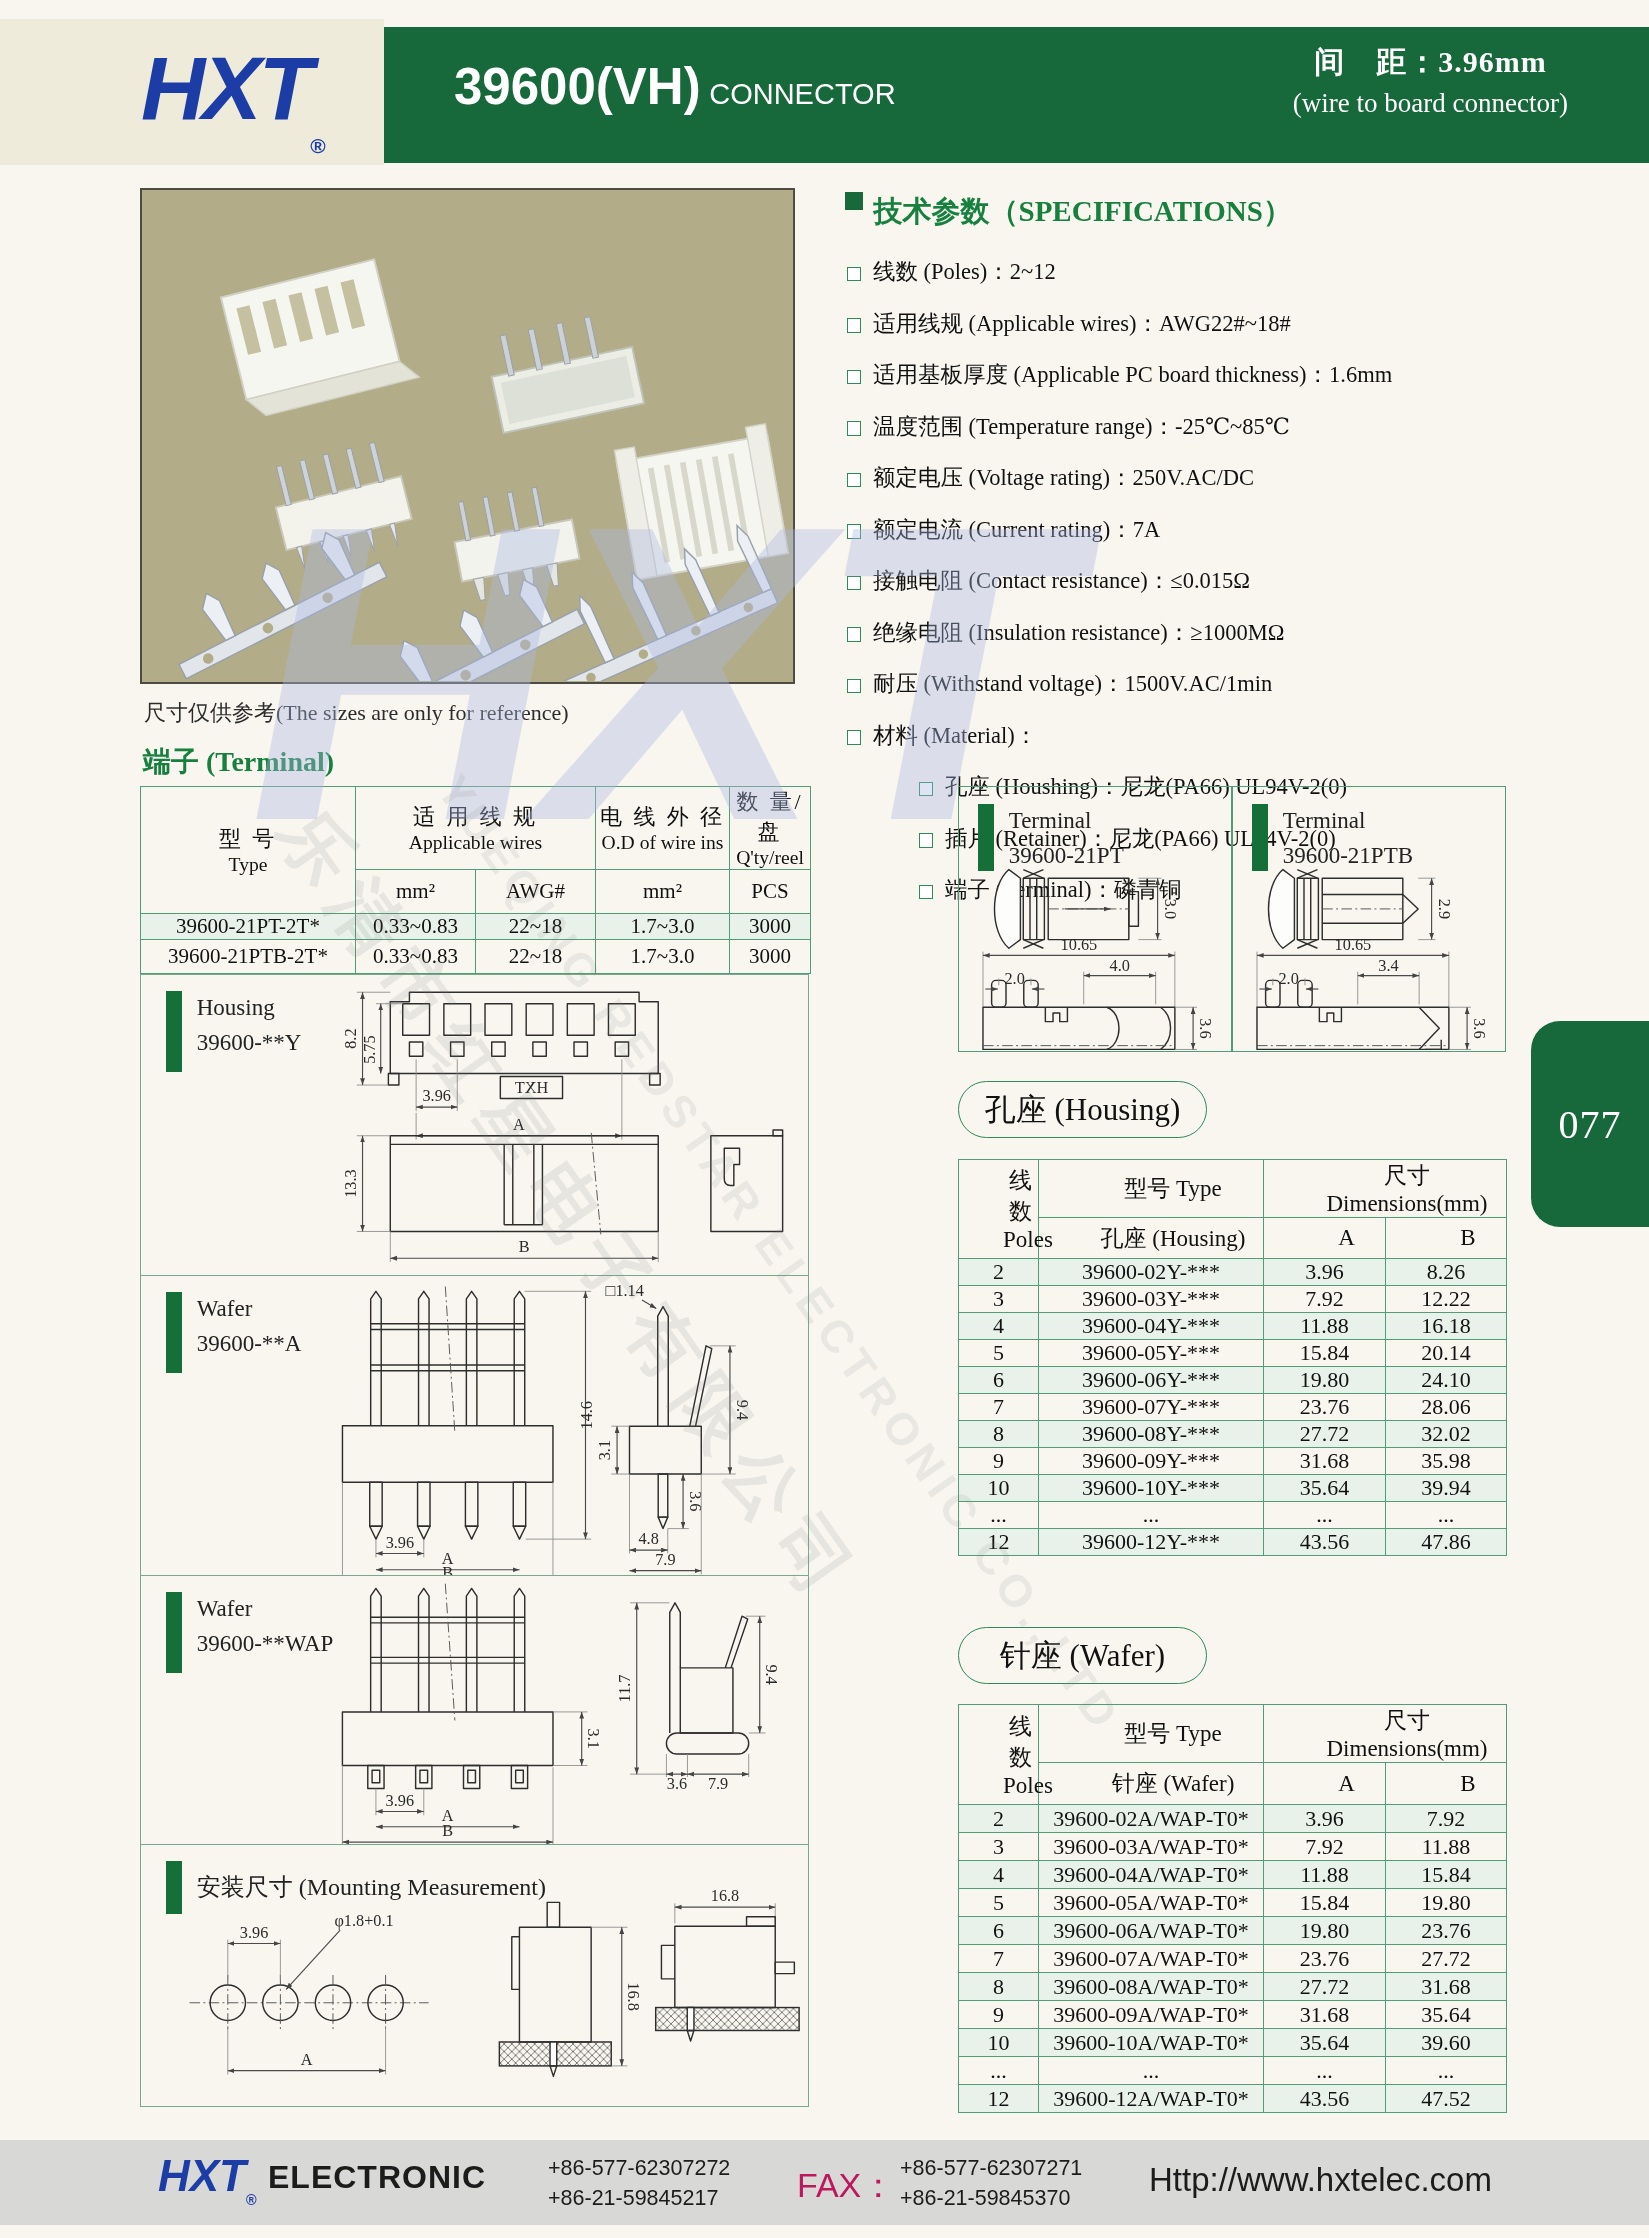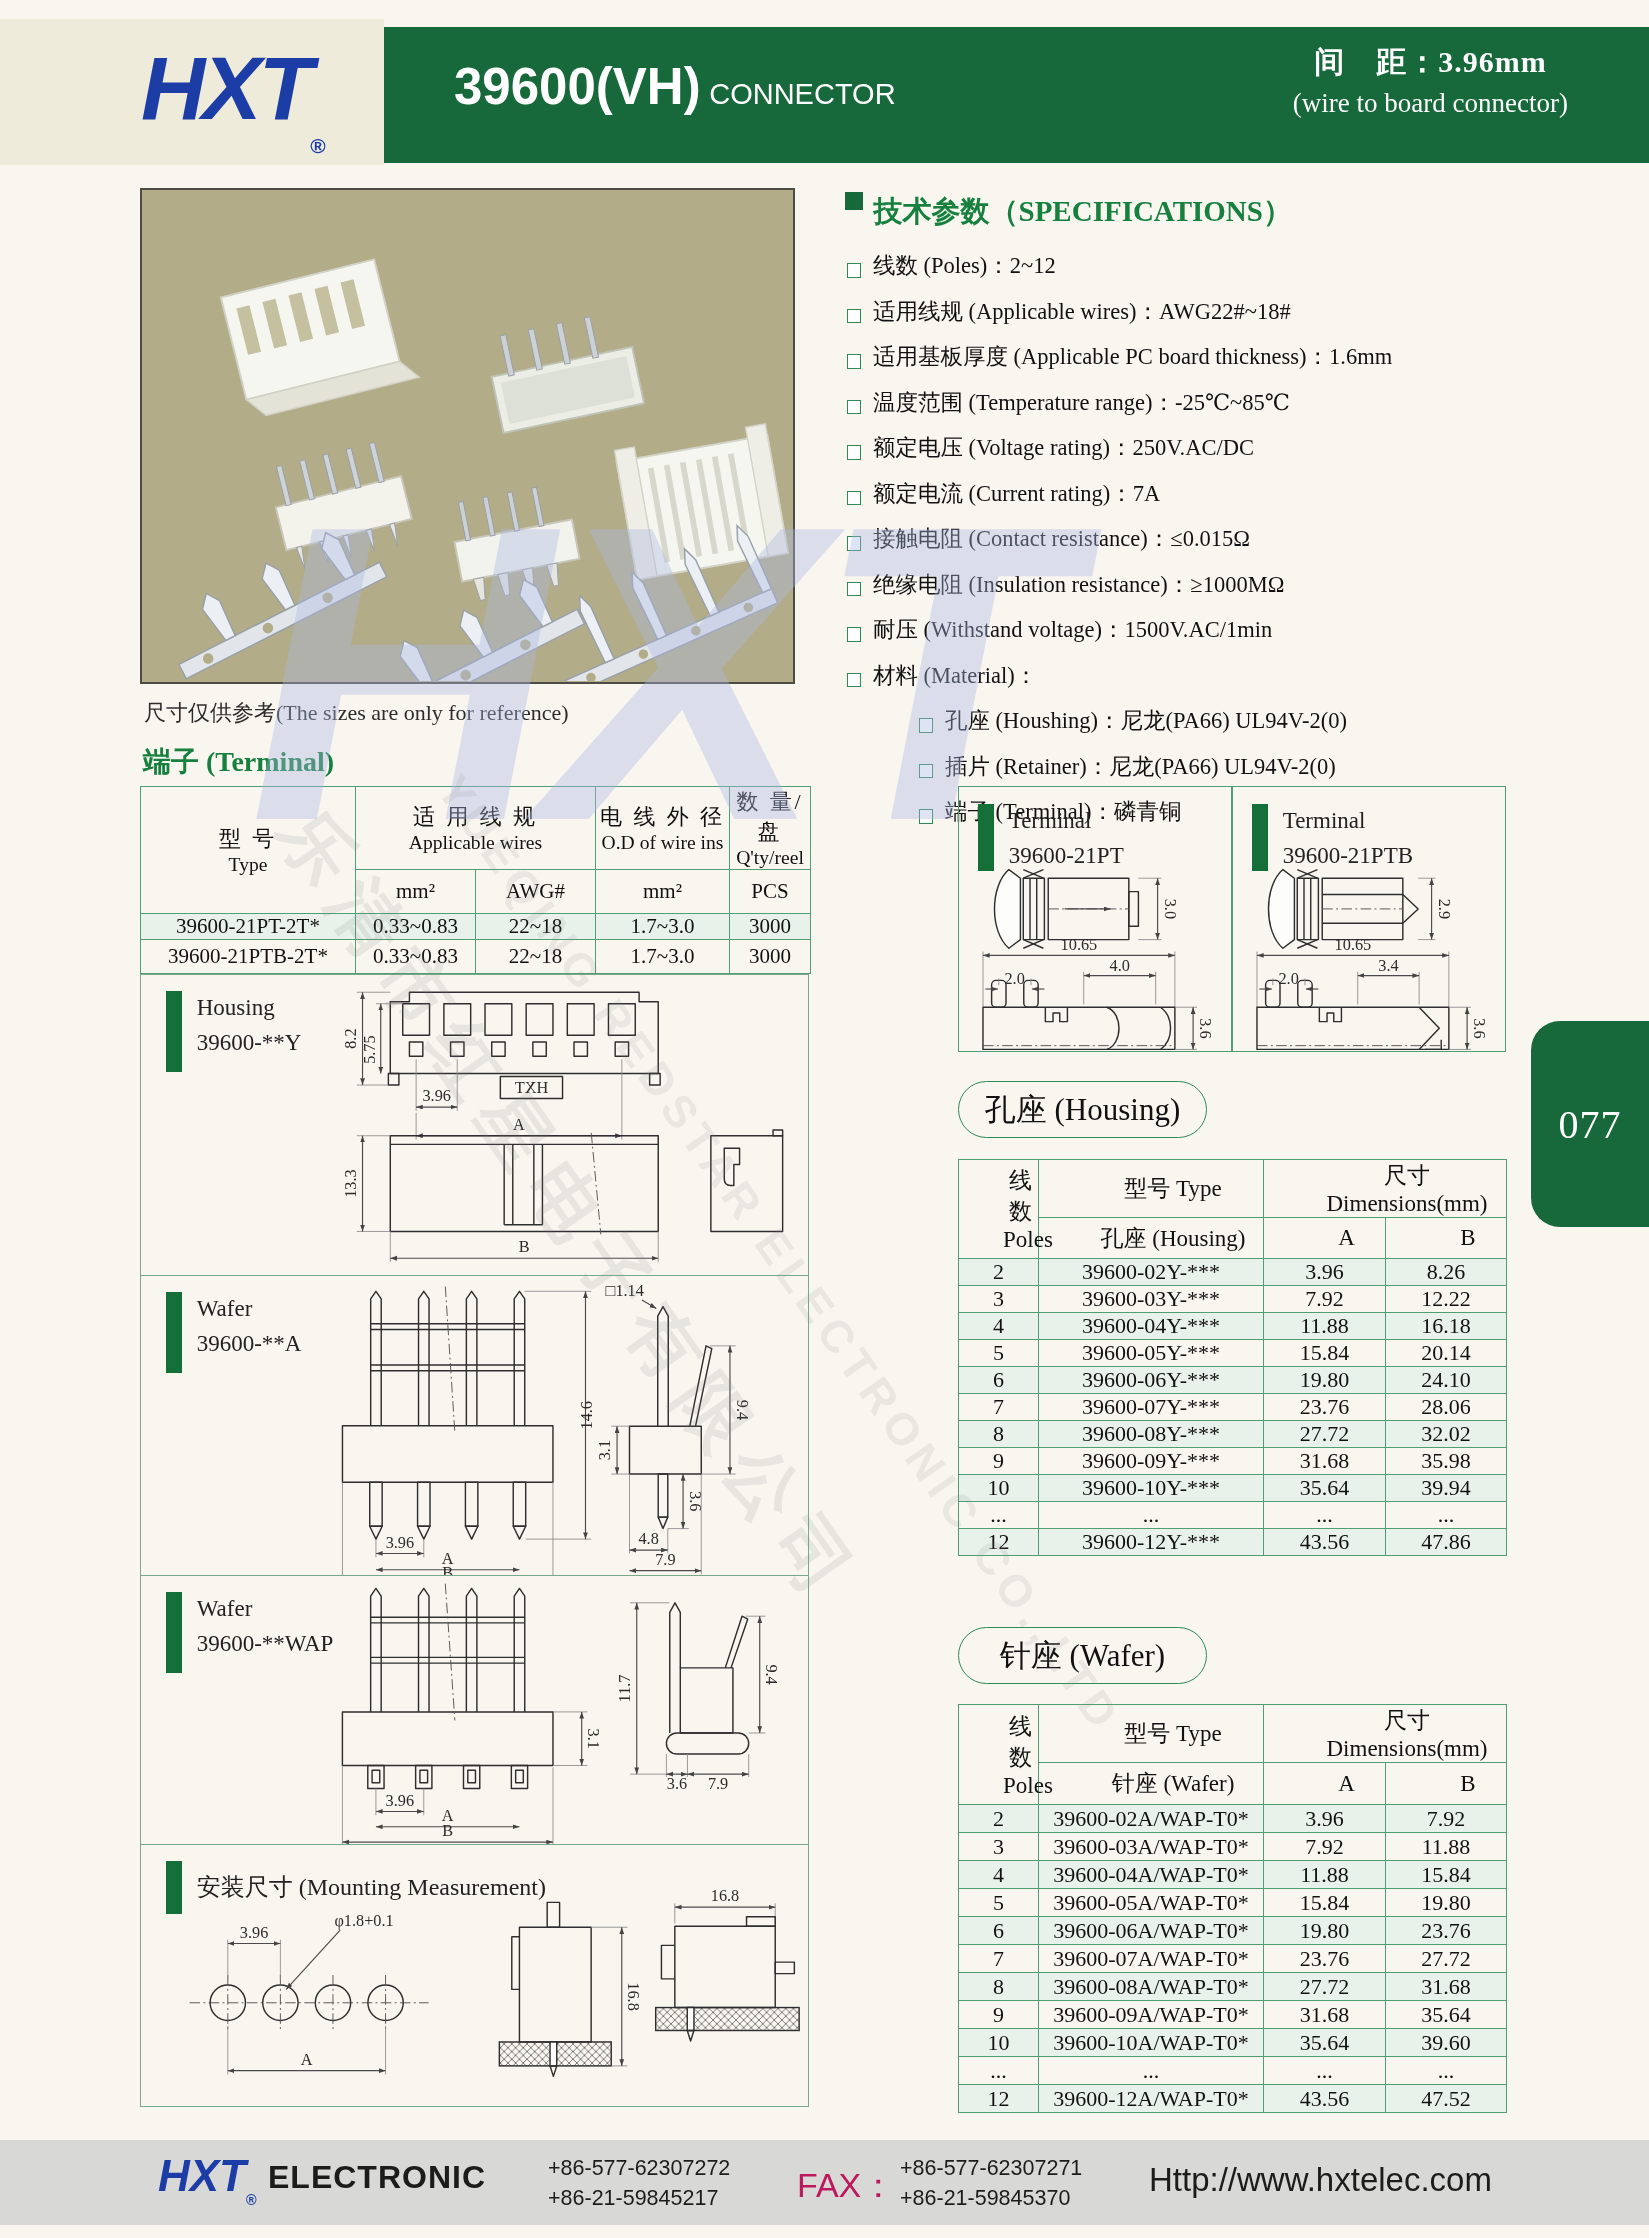--- a/index.html
+++ b/index.html
@@ -20,21 +20,21 @@
   .hdr-pitch .p1{font-size:30px;font-weight:bold;letter-spacing:1px;}
   .hdr-pitch .p2{font-size:27px;margin-top:4.8px;}
   
   .photo{position:absolute;left:140px;top:188px;width:655px;height:496px;
         border:2.4px solid #4c4c44;background:#b2ad88;box-sizing:border-box;}
   .photo-caption{position:absolute;left:144px;top:698px;font-size:22px;color:#2c2c2c;}
   
   .specs{position:absolute;left:845px;top:192px;width:747px;}
   .specs-title{display:flex;align-items:flex-start;font-size:29px;font-weight:bold;color:#17803f;}
   .specs-title .sq{width:18px;height:18px;background:#17693b;margin-right:10.5px;flex:0 0 auto;}
-  .spec-item{display:flex;align-items:flex-end;margin-top:23px;font-size:22.5px;color:#111;line-height:1.0;}
+  .spec-item{display:flex;align-items:center;margin-top:29px;font-size:22.5px;color:#111;line-height:1.0;}
   .spec-item .sq{width:12.5px;height:12.5px;border:1.9px solid #2f8a57;background:#fff;
         margin:3.8px 11.5px 0 1.9px;flex:0 0 auto;}
   .spec-sub{margin-left:72px;}
   
   .sect-green{position:absolute;left:143px;top:743px;font-size:28px;font-weight:bold;color:#17803f;}
   table{border-collapse:collapse;}
   .ttable{position:absolute;left:140px;top:786px;width:669px;table-layout:fixed;
         background:transparent;}
   .ttable td{border:1.4px solid #4f9e74;text-align:center;vertical-align:middle;
         font-size:21px;color:#111;padding:0;}

